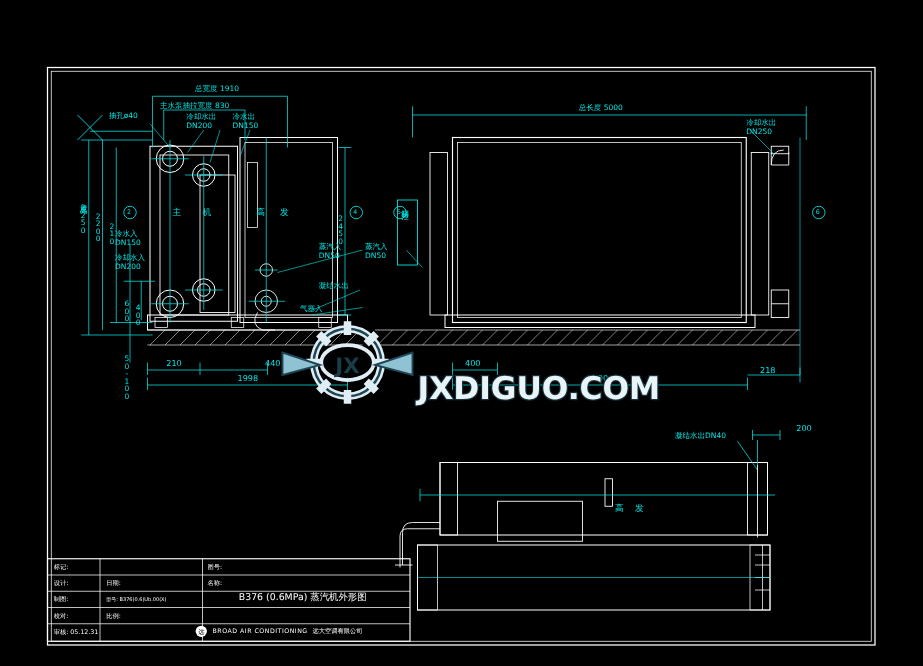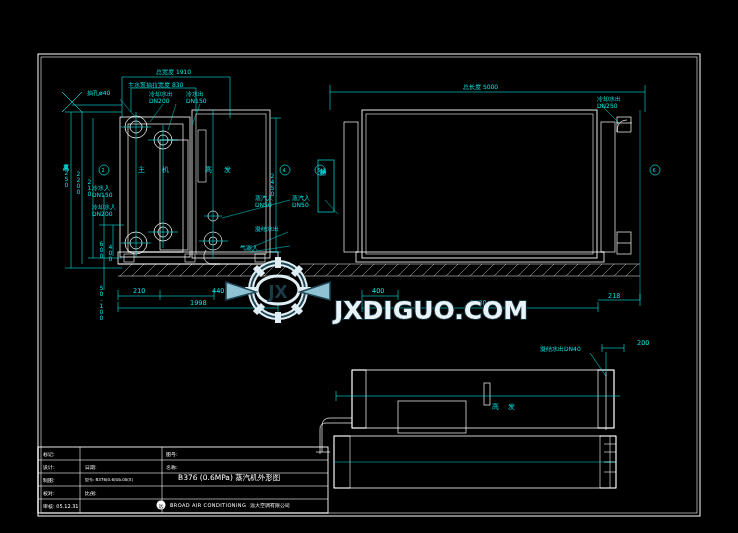--- a/index.html
+++ b/index.html
@@ -5,21 +5,21 @@
   html,body{margin:0;padding:0;background:#000;}
   body{width:738px;height:533px;overflow:hidden;
        font-family:"DejaVu Sans","Liberation Sans",sans-serif;}
   #stage{position:relative;width:738px;height:533px;background:#000;}
   svg{position:absolute;left:0;top:0;}
   .lbl{position:absolute;color:#00e5e5;font-size:6px;line-height:7px;
        white-space:nowrap;letter-spacing:0px;}
   .lbl.vert{writing-mode:vertical-rl;text-orientation:upright;letter-spacing:-1px;}
   .lbl.dim{color:#00e5e5;font-size:6.5px;}
   .tb{position:absolute;color:#ffffff;font-size:5px;line-height:6px;white-space:nowrap;}
-  .tb.big{font-size:7.5px;}
+  .tb.big{font-size:7.5px;margin-left:13px;}
   
   #wm{position:absolute;left:222px;top:252px;width:310px;height:78px;}
   #wmtxt{position:absolute;left:112px;top:2px;font-size:38px;font-weight:bold;
          color:#cfe8ef;letter-spacing:1px;
          -webkit-text-stroke:2.5px #1b3d4a;paint-order:stroke fill;
          font-family:"DejaVu Sans",sans-serif;}
   #wmsub{position:absolute;left:112px;top:44px;font-size:25px;font-weight:bold;
          color:#e8f4f8;letter-spacing:0px;
          -webkit-text-stroke:2px #16323d;paint-order:stroke fill;
          font-family:"DejaVu Sans",sans-serif;}

